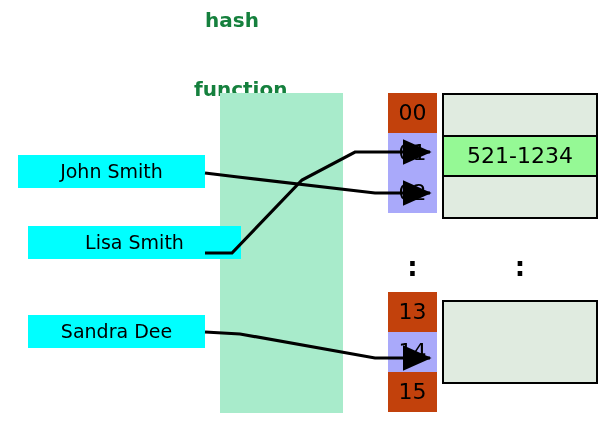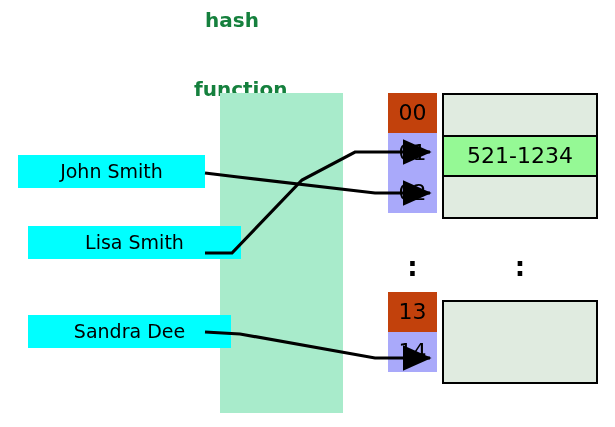--- a/index.html
+++ b/index.html
@@ -46,21 +46,21 @@
     background: #00ffff;
     color: #000000;
     font-size: 19px;
     line-height: 33px;
     height: 33px;
     text-align: center;
     white-space: nowrap;
   }
   #key-john   { left: 18px; top: 155px; width: 187px; }
   #key-lisa   { left: 22px; top: 226px; width: 213px; margin-left: 6px; }
-  #key-sandra { left: 28px; top: 315px; width: 203px; }
+  #key-sandra { left: 28px; top: 315px; width: 177px; }
 
   
   .index-col {
     position: absolute;
     left: 388px;
     width: 49px;
   }
   #index-col-top    { top: 93px; }
   #index-col-bottom { top: 292px; }
 
@@ -152,20 +152,21 @@
     <div class="bucket-cell filled">521-1234</div>
     <div class="bucket-cell"></div>
   </div>
 
   <div class="vdots" id="vdots-index">:</div>
   <div class="vdots" id="vdots-bucket">:</div>
 
   <div class="index-col" id="index-col-bottom">
     <div class="index-cell">13</div>
     <div class="index-cell hit">14</div>
+    <div class="index-cell">15</div>
   </div>
 
   <div class="bucket-col" id="bucket-col-bottom">
     <div class="bucket-cell"></div>
     <div class="bucket-cell"></div>
   </div>
 
   <svg id="arrows" viewBox="0 0 615 427">
     <defs>
       <marker id="ah" markerWidth="9" markerHeight="8" refX="8.5" refY="4" orient="auto" markerUnits="strokeWidth">

